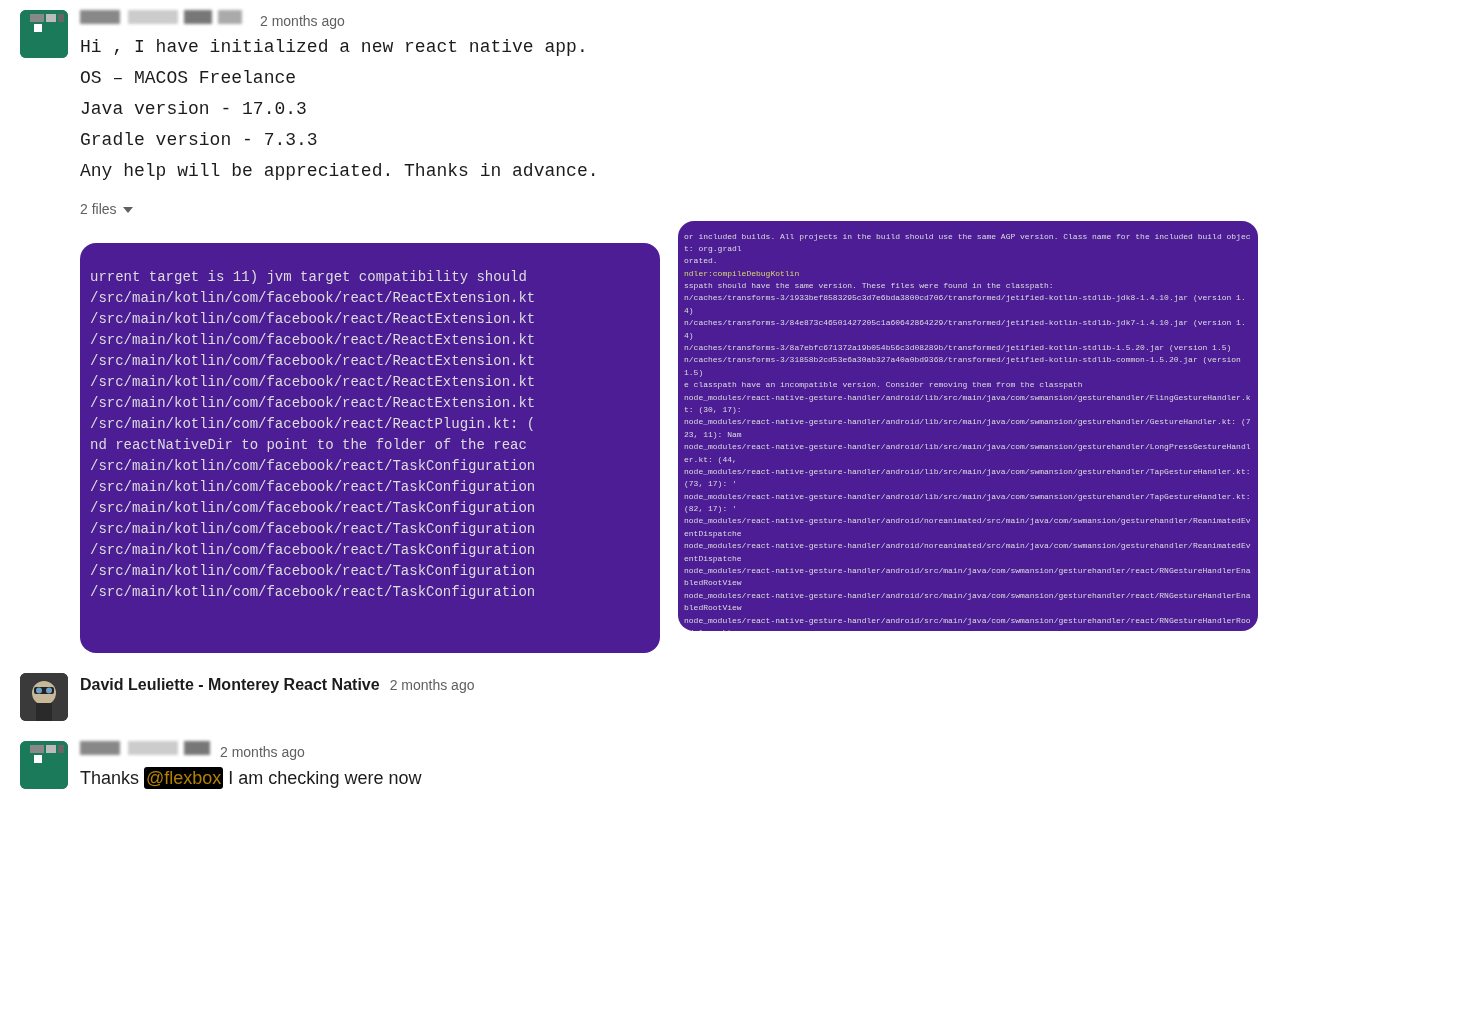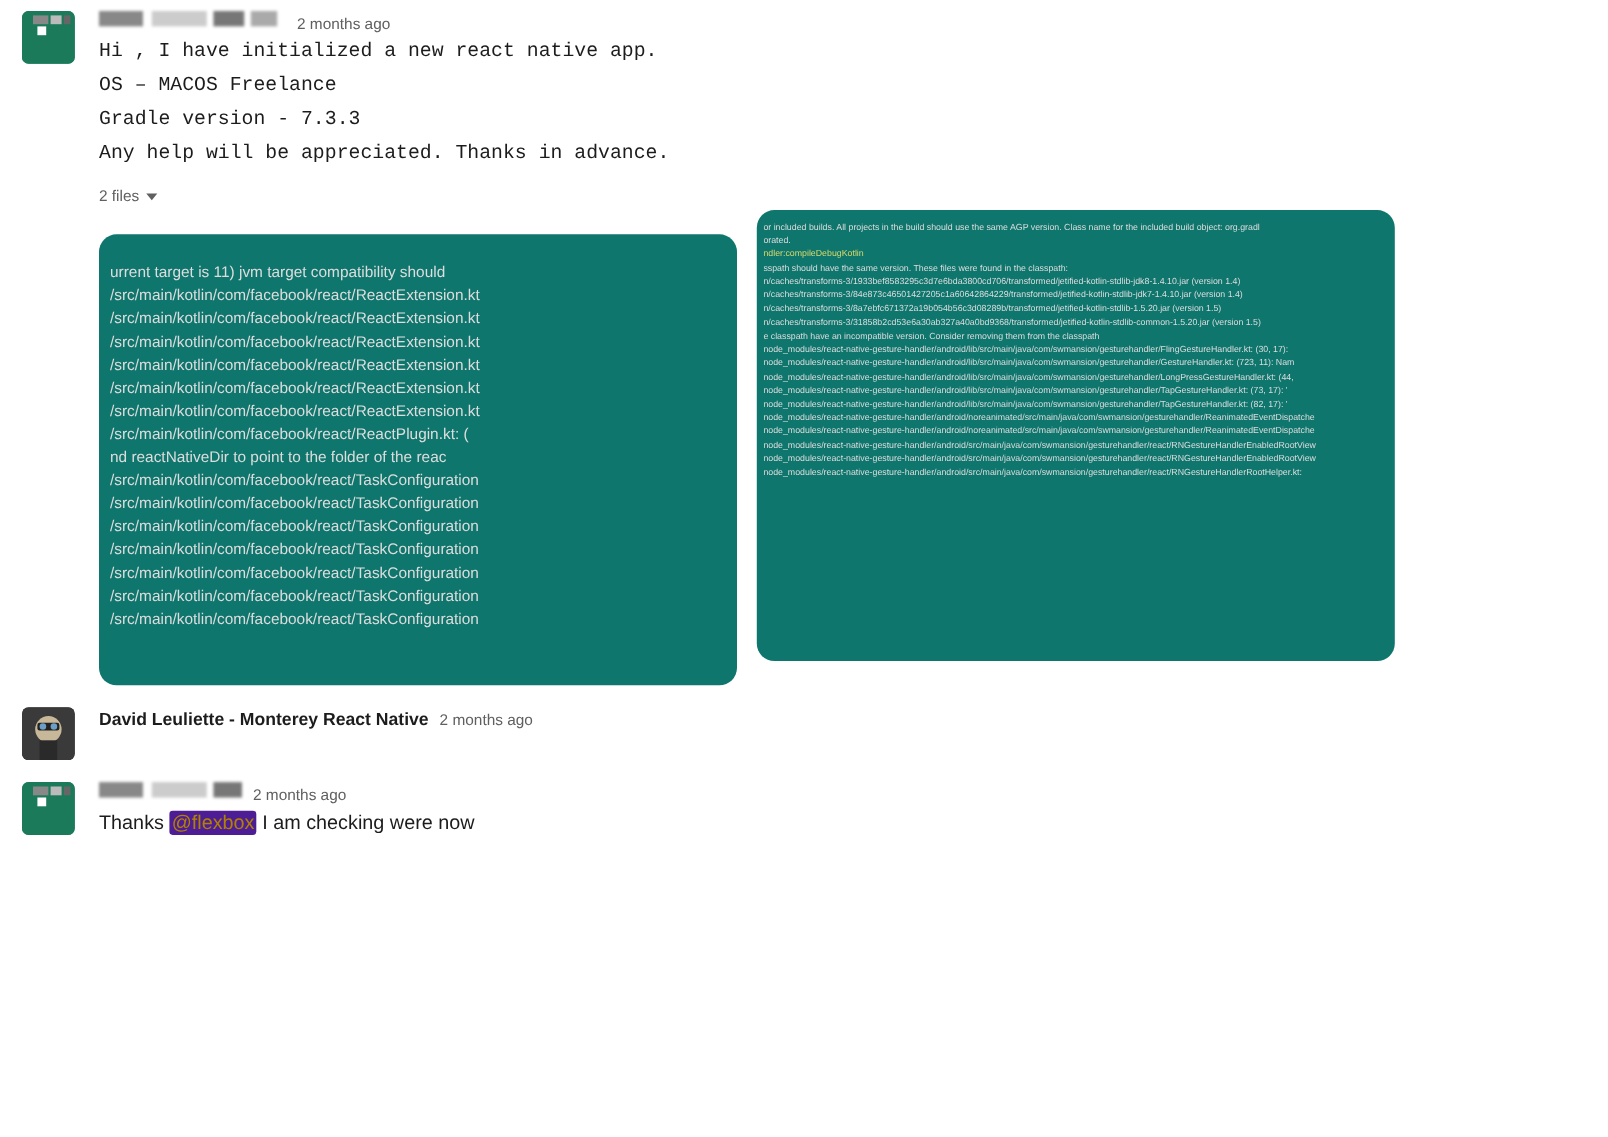--- a/index.html
+++ b/index.html
@@ -4,21 +4,21 @@
 <style>
   * { box-sizing: border-box; margin: 0; padding: 0; }
   body {
     font-family: -apple-system, BlinkMacSystemFont, "Segoe UI", Helvetica, Arial, sans-serif;
     background: #ffffff;
     color: #1d1c1d;
     font-size: 15px;
     line-height: 1.5;
     padding: 10px 20px 40px 20px;
   }
-  .msg { display: flex; margin-bottom: 20px; gap: 10px; }
+  .msg { display: flex; margin-bottom: 20px; }
   .avatar {
     width: 48px; height: 48px;
     border-radius: 6px;
     flex-shrink: 0;
     margin-right: 12px;
     overflow: hidden;
     position: relative;
   }
   .avatar-pixel {
     background: #1a7a5a;
@@ -65,57 +65,58 @@
   }
   .caret-down {
     width: 0; height: 0;
     border-left: 5px solid transparent;
     border-right: 5px solid transparent;
     border-top: 6px solid #616061;
   }
   .attachments { display: flex; gap: 18px; }
   .attachment {
     width: 580px; height: 410px;
-    background: #0f766e;
+    background: #4c1d95;
     border-radius: 16px;
     overflow: hidden;
     padding: 24px 10px 10px 10px;
     color: #ddd;
-    font-family: Liberation Sans, sans-serif;
+    font-family: Liberation Mono, monospace;
     font-size: 14px;
     line-height: 1.5;
     white-space: pre;
     position: relative;
   }
   .attachment.small-font { font-size: 8px; line-height: 1.55; padding: 10px 6px; white-space: pre-wrap; word-break: break-all; }
   .attachment.blurry { filter: blur(0.6px); margin-top: 22px; }
   .attachment .line { overflow: hidden; text-overflow: clip; }
   .attachment .yellow { color: #d8d86a; }
   .msg-link { color: #1264a3; text-decoration: none; }
   .mention {
-    background: #4c1d95;
+    background: #000000;
     color: #b38100;
     padding: 1px 2px;
     border-radius: 3px;
   }
   .reply .msg-text { font-size: 18px; }
 </style>
 </head>
 <body>
 
 <div class="msg">
   <div class="avatar avatar-pixel"></div>
   <div class="msg-body">
     <div class="msg-head">
       <span class="msg-name-blur"></span>
       <span class="msg-time">2 months ago</span>
     </div>
     <div class="msg-text">
       <p>Hi , I have initialized a new react native app.</p>
       <p>OS – MACOS Freelance</p>
+      <p>Java version - 17.0.3</p>
       <p>Gradle version - 7.3.3</p>
       <p></p>
       <p>Any help will be appreciated. Thanks in advance.</p>
     </div>
     <div class="files-label">
       <span>2 files</span>
       <span class="caret-down"></span>
     </div>
     <div class="attachments">
       <div class="attachment blurry" id="att0"><div class="line">urrent target is 11) jvm target compatibility should </div><div class="line">/src/main/kotlin/com/facebook/react/ReactExtension.kt</div><div class="line">/src/main/kotlin/com/facebook/react/ReactExtension.kt</div><div class="line">/src/main/kotlin/com/facebook/react/ReactExtension.kt</div><div class="line">/src/main/kotlin/com/facebook/react/ReactExtension.kt</div><div class="line">/src/main/kotlin/com/facebook/react/ReactExtension.kt</div><div class="line">/src/main/kotlin/com/facebook/react/ReactExtension.kt</div><div class="line">/src/main/kotlin/com/facebook/react/ReactPlugin.kt: (</div><div class="line">nd reactNativeDir to point to the folder of the reac</div><div class="line">/src/main/kotlin/com/facebook/react/TaskConfiguration</div><div class="line">/src/main/kotlin/com/facebook/react/TaskConfiguration</div><div class="line">/src/main/kotlin/com/facebook/react/TaskConfiguration</div><div class="line">/src/main/kotlin/com/facebook/react/TaskConfiguration</div><div class="line">/src/main/kotlin/com/facebook/react/TaskConfiguration</div><div class="line">/src/main/kotlin/com/facebook/react/TaskConfiguration</div><div class="line">/src/main/kotlin/com/facebook/react/TaskConfiguration</div></div>

